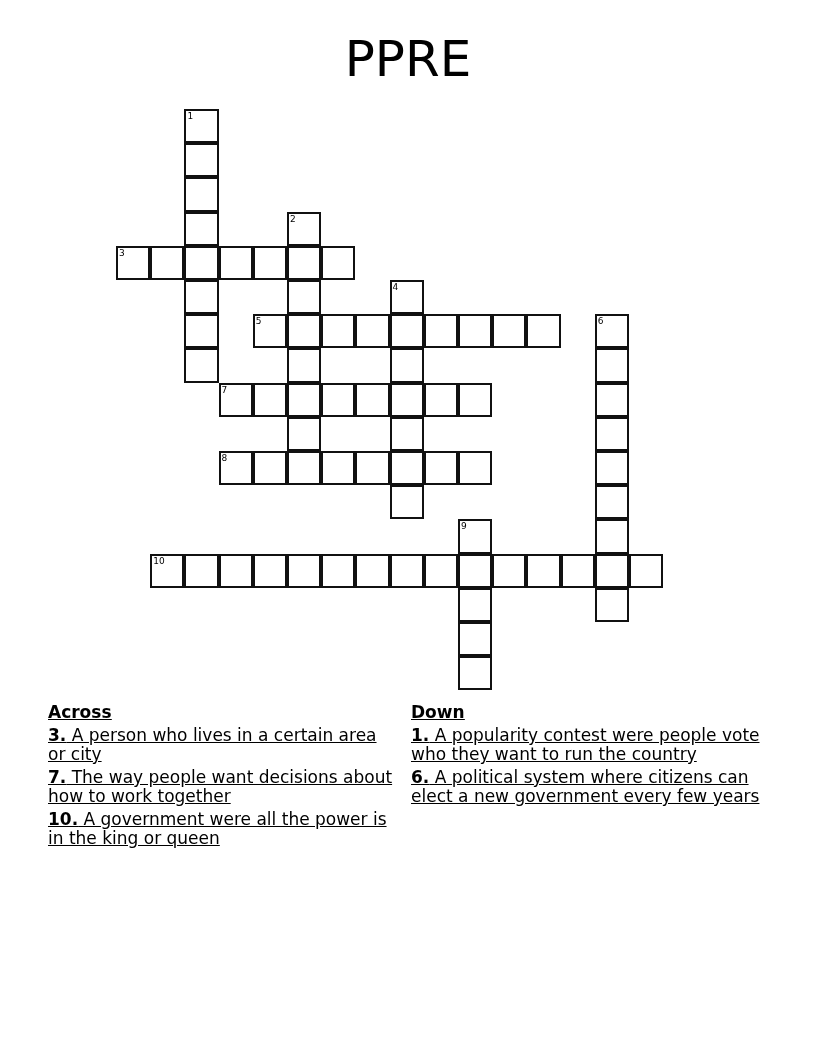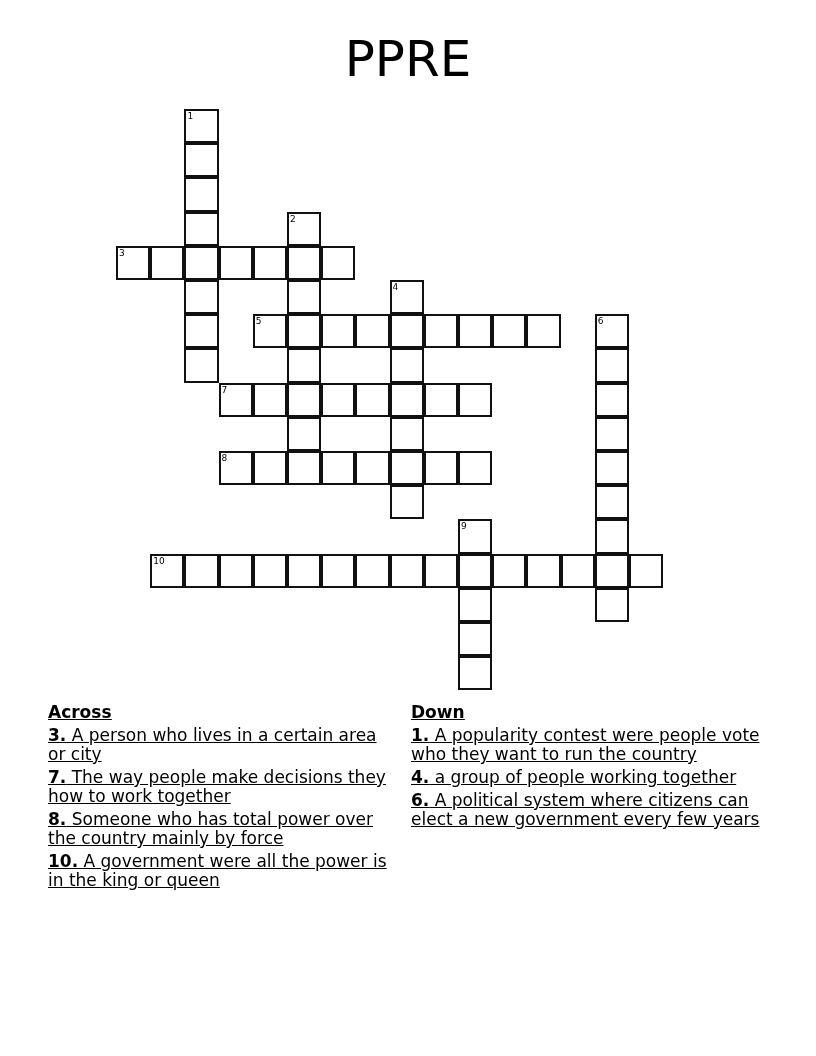--- a/index.html
+++ b/index.html
@@ -113,23 +113,21 @@
     <div class="cell" style="left: 424.8px; top: 554.6px;"></div>
     <div class="cell" style="left: 493.2px; top: 554.6px;"></div>
     <div class="cell" style="left: 527.4px; top: 554.6px;"></div>
     <div class="cell" style="left: 561.6px; top: 554.6px;"></div>
     <div class="cell" style="left: 630px; top: 554.6px;"></div>
   </div>
 
 <div class="clues across">
   <h3>Across</h3>
   <div class="clue"><span class="cn">3.</span><span> A person who lives in a certain area or city</span></div>
-  <div class="clue"><span class="cn">7.</span><span> The way people make decisions they how to work together</span></div>
-  <div class="clue"><span class="cn">8.</span><span> Someone who has total power over the country mainly by force</span></div>
+  <div class="clue"><span class="cn">7.</span><span> The way people want decisions about how to work together</span></div>
   <div class="clue"><span class="cn">10.</span><span> A government were all the power is in the king or queen</span></div>
 </div>
 
 <div class="clues down">
   <h3>Down</h3>
   <div class="clue"><span class="cn">1.</span><span> A popularity contest were people vote who they want to run the country</span></div>
-  <div class="clue"><span class="cn">4.</span><span> a group of people working together</span></div>
   <div class="clue"><span class="cn">6.</span><span> A political system where citizens can elect a new government every few years</span></div>
 </div>
 
 </body></html>

